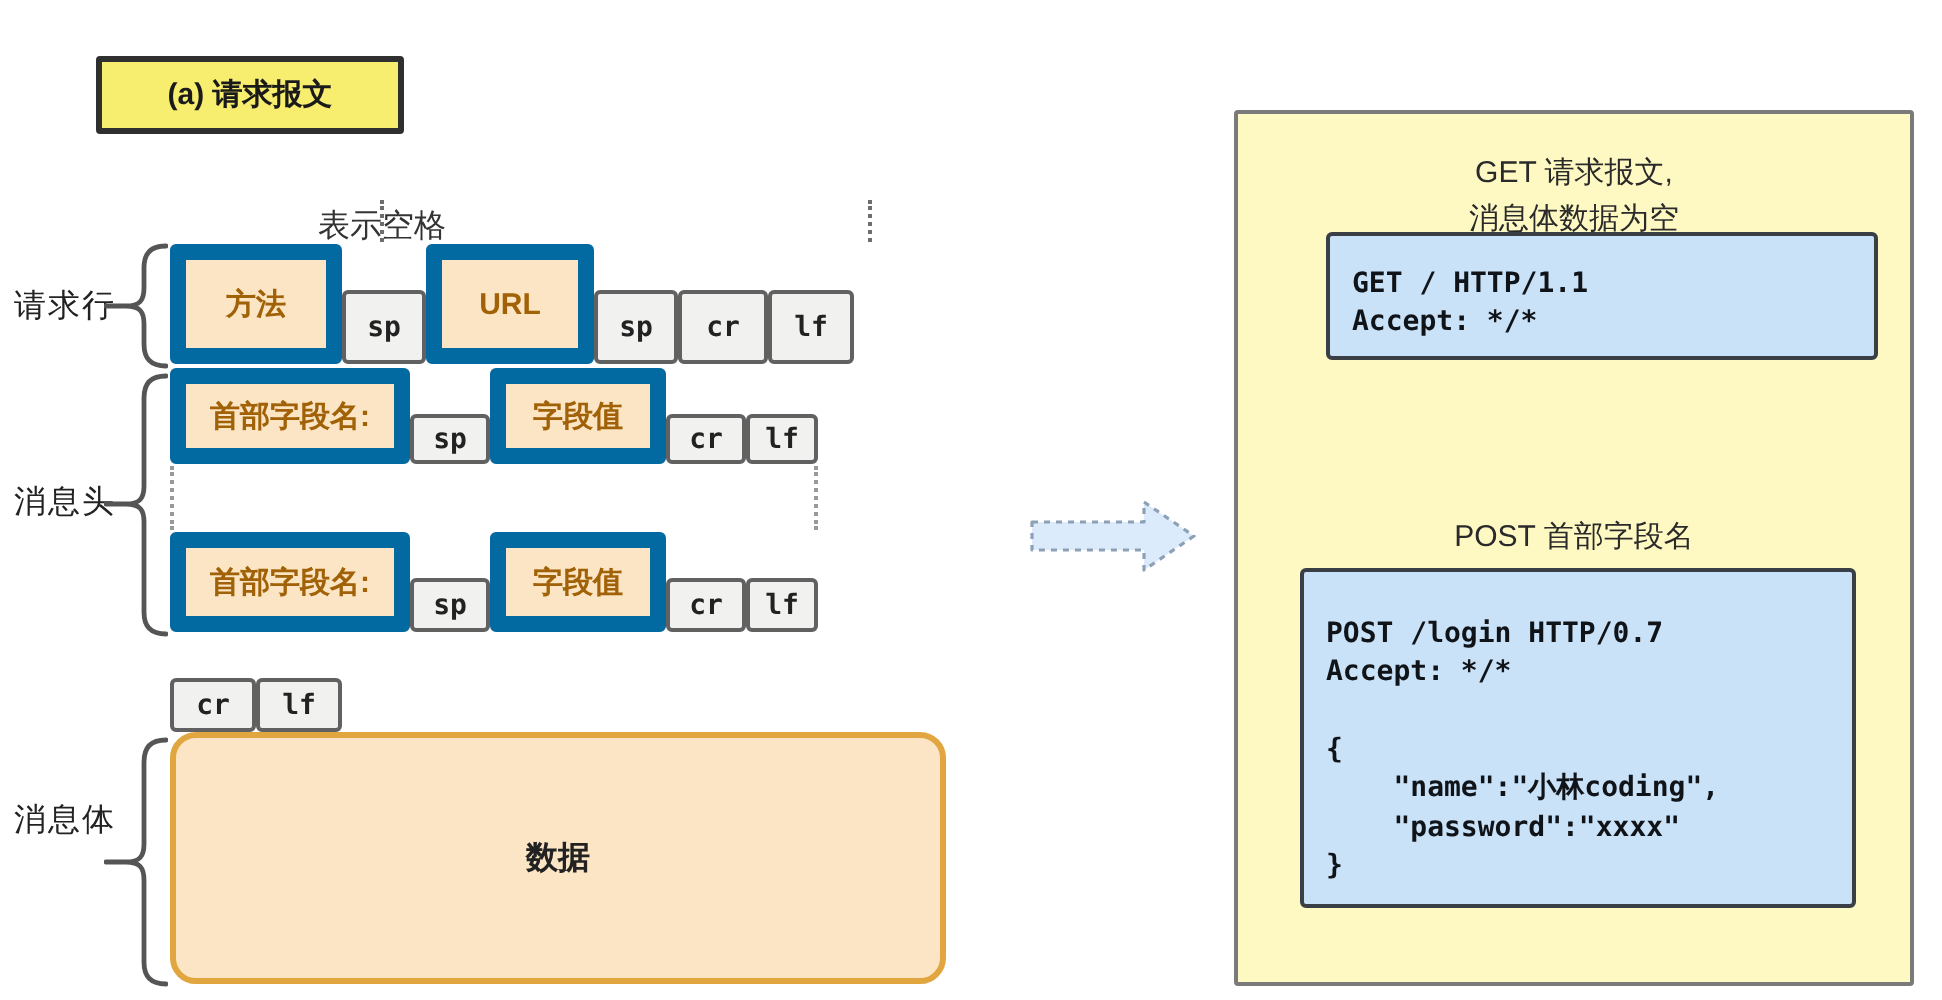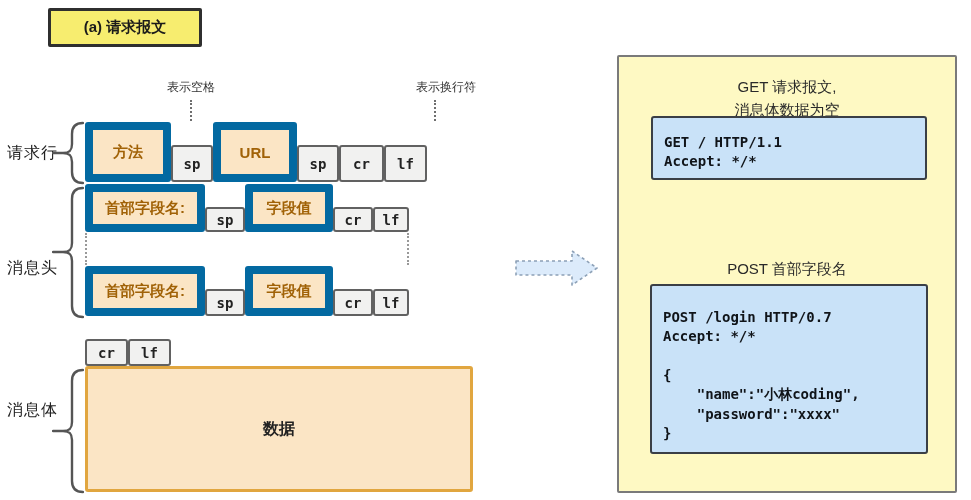--- a/index.html
+++ b/index.html
@@ -1,40 +1,40 @@
 <!DOCTYPE html>
 <html><head>
 <meta charset="utf-8">
 <style>
   html,body{margin:0;padding:0;background:#ffffff;}
   .stage{
     position:relative;width:971px;height:500px;background:#ffffff;overflow:hidden;
     font-family:"Liberation Sans","DejaVu Sans",sans-serif;color:#1f1f1f;
   }
   .badge{
-    position:absolute;left:48px;top:8px;width:148px;height:33px;
+    position:absolute;left:48px;top:28px;width:148px;height:33px;
     background:#F7ED6F;border:3px solid #2f2f2f;border-radius:2px;
     display:flex;align-items:center;justify-content:center;
     font-size:15px;font-weight:bold;color:#1a1a1a;
   }
-  .ann{position:absolute;font-size:12px;color:#333;text-align:center;}
+  .ann{position:absolute;font-size:16px;color:#333;text-align:center;margin-top:24px;}
   .vdots{position:absolute;width:0;border-left:2px dotted #6e6e6e;}
   .sec-label{position:absolute;font-size:16px;color:#222;letter-spacing:1px;}
   .brace{position:absolute;}
   .row{position:absolute;display:flex;}
   .cell{
     box-sizing:border-box;display:flex;align-items:center;justify-content:center;
     font-weight:bold;border-radius:3px;
   }
   .cell.field{background:#FBE5C5;border:8px solid #0369a1;font-size:15px;color:#a16207;}
   .cell.ctrl{background:#F1F1F0;border:2px solid #616161;
     font-family:"DejaVu Sans Mono","Liberation Mono",monospace;font-size:14px;color:#222;margin-top:23px;}
   .databox{
     position:absolute;left:85px;top:366px;width:388px;height:126px;box-sizing:border-box;
-    background:#FBE5C5;border:3px solid #E1A63F;border-radius:3px;
+    background:#FBE5C5;border:3px solid #E1A63F;border-radius:13px;
     display:flex;align-items:center;justify-content:center;font-size:16px;font-weight:bold;color:#222;
   }
   .panel{
     position:absolute;left:617px;top:55px;width:340px;height:438px;box-sizing:border-box;
     background:#fef9c3;border:2px solid #7a7a7a;border-radius:2px;
   }
   .panel-title{
     position:absolute;left:0;width:100%;text-align:center;
     font-size:15px;color:#2a2a2a;line-height:1.55;white-space:pre-line;
   }
@@ -46,26 +46,25 @@
   .arrow-icon{position:absolute;left:513px;top:246px;}
 </style>
 </head>
 <body>
 
 <div class="stage">
 
   <div class="badge">(a) 请求报文</div>
 
   <div class="ann" style="left:144px;top:79px;width:94px">表示空格</div>
-  <div class="ann" style="left:390px;top:79px;width:112px">表示换行符</div>
   <div class="vdots" style="left:190px;top:100px;height:21px"></div>
   <div class="vdots" style="left:434px;top:100px;height:21px"></div>
 
   <div class="sec-label" style="left:7px;top:143px">请求行</div>
-  <div class="sec-label" style="left:7px;top:258px">消息头</div>
+  <div class="sec-label" style="left:7px;top:241px">消息头</div>
   <div class="sec-label" style="left:7px;top:400px">消息体</div>
 
   <svg class="brace" style="left:52px;top:120px" width="32" height="66" viewBox="0 0 32 66">
     <path d="M1,33 L11,33 M31,3 C23,3 20,7 20,14 L20,24 C20,30 18,33 11,33 C18,33 20,36 20,42 L20,52 C20,59 23,63 31,63" fill="none" stroke="#555" stroke-width="2.4" stroke-linecap="round"></path>
   </svg>
   <svg class="brace" style="left:52px;top:185px" width="32" height="135" viewBox="0 0 32 135">
     <path d="M1,67 L11,67 M31,3 C23,3 20,7 20,14 L20,58 C20,64 18,67 11,67 C18,67 20,70 20,76 L20,121 C20,128 23,132 31,132" fill="none" stroke="#555" stroke-width="2.4" stroke-linecap="round"></path>
   </svg>
   <svg class="brace" style="left:52px;top:367px" width="32" height="128" viewBox="0 0 32 128">
     <path d="M1,64 L11,64 M31,3 C23,3 20,7 20,14 L20,55 C20,61 18,64 11,64 C18,64 20,67 20,73 L20,114 C20,121 23,125 31,125" fill="none" stroke="#555" stroke-width="2.4" stroke-linecap="round"></path>
@@ -106,21 +105,21 @@
 
   <div class="databox">数据</div>
 
   <svg class="arrow-icon" width="88" height="44" viewBox="0 0 88 44">
     <path d="M3,15 L59,15 L59,5 L84,22 L59,39 L59,29 L3,29 Z" fill="#DCEBFB" stroke="#8CA0B6" stroke-width="1.6" stroke-dasharray="3,3" stroke-linejoin="round"></path>
   </svg>
 
   <div class="panel">
     <div class="panel-title" style="top:18px">GET 请求报文,
 消息体数据为空</div>
-    <div class="codebox" style="left:32px;top:59px;width:276px;height:64px;padding:15px 0 0 11px">GET / HTTP/1.1
+    <div class="codebox" style="left:44px;top:59px;width:276px;height:64px;padding:15px 0 0 11px">GET / HTTP/1.1
 Accept: */*</div>
     <div class="panel-title" style="top:200px">POST 首部字段名</div>
     <div class="codebox" style="left:31px;top:227px;width:278px;height:170px;padding:22px 0 0 11px">POST /login HTTP/0.7
 Accept: */*
 
 {
     "name":"小林coding",
     "password":"xxxx"
 }</div>
   </div>

